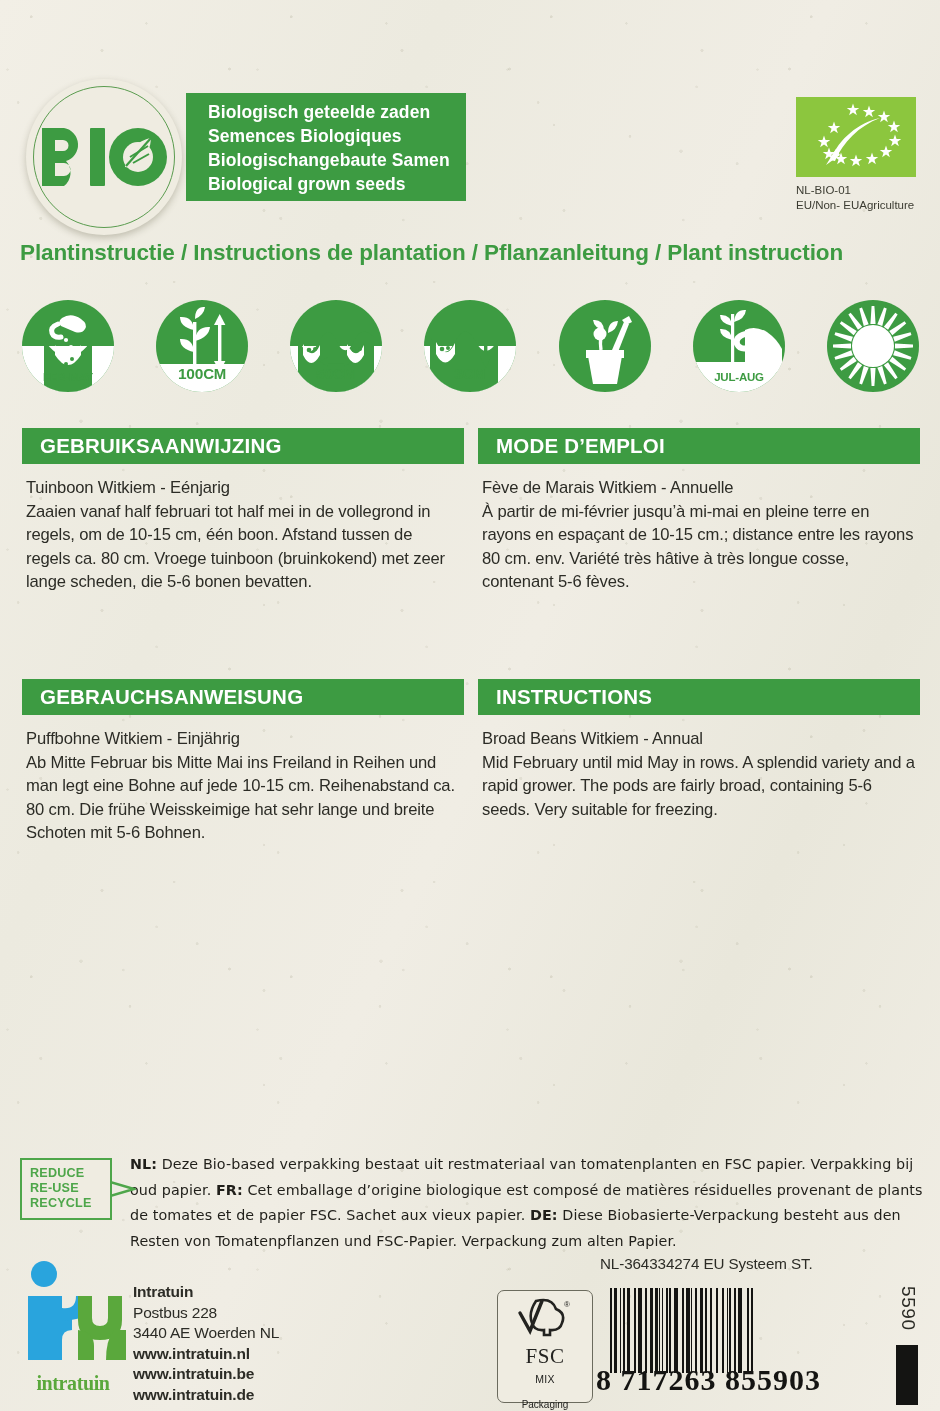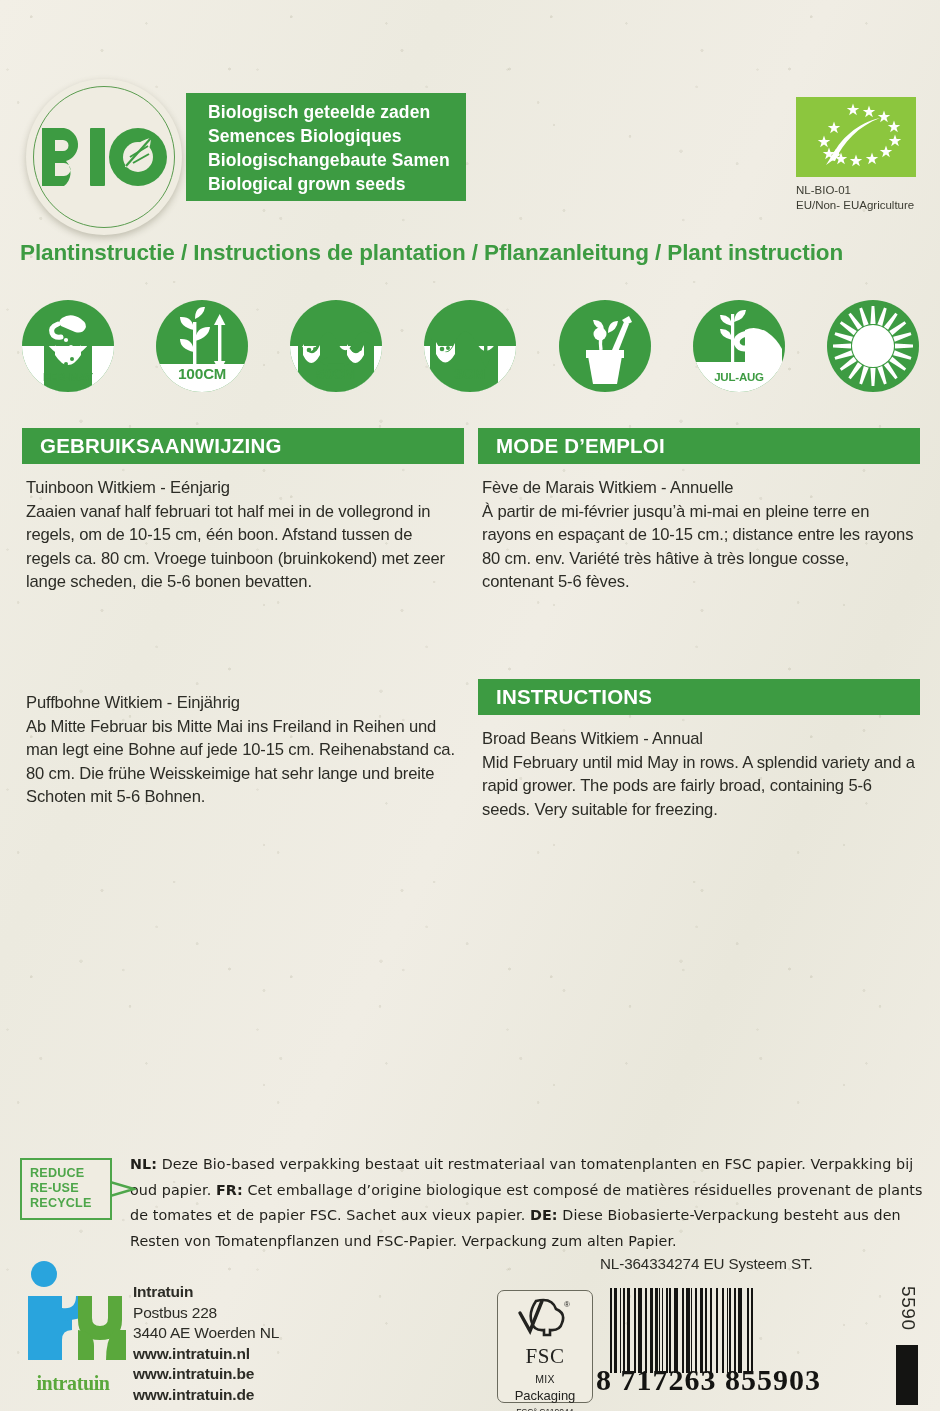--- a/index.html
+++ b/index.html
@@ -136,21 +136,21 @@
     font-size:15.2px; color:#2c2c26; letter-spacing:-.1px;
   }
 
   .fsc{
     position:absolute; left:497px; top:1290px; width:96px; height:113px;
     border:1px solid #6b6b5e; border-radius:7px; background:#efece1;
     text-align:center; color:#232320;
   }
   .fsc .fsc-word{ font-family:"Liberation Serif", serif; font-size:21px; letter-spacing:.5px; margin-top:1px; }
   .fsc .mix{ font-size:10.5px; margin-top:4px; letter-spacing:.3px; }
-  .fsc .pkg{ font-size:13px; margin-top:3px; }
+  .fsc .pkg{ font-size:10px; margin-top:14px; }
   .fsc .code{ font-size:8.6px; margin-top:4px; }
 
   .barcode{ position:absolute; left:610px; top:1288px; width:270px; height:85px; }
   .barcode .bars{ position:absolute; inset:0; display:flex; align-items:flex-start; }
   .barcode .bars i{ display:block; background:#141412; height:85px; }
   .barcode-digits{
     position:absolute; left:596px; top:1363px; width:300px;
     font-family:Liberation Serif, serif;
     font-size:30px; font-weight:bold; color:#141412; letter-spacing:1px;
     white-space:nowrap;
@@ -424,20 +424,21 @@
 
   <div class="block" style="left:478px; top:428px;">
     <div class="bar">MODE D’EMPLOI</div>
     <div class="body">
       <span class="sub">Fève de Marais Witkiem - Annuelle</span>
       <span>À partir de mi-février jusqu’à mi-mai en pleine terre en rayons en espaçant de 10-15 cm.; distance entre les rayons 80 cm. env. Variété très hâtive à très longue cosse, contenant 5-6 fèves.</span>
     </div>
   </div>
 
   <div class="block" style="left:22px; top:679px;">
+    <div class="bar">GEBRAUCHSANWEISUNG</div>
     <div class="body">
       <span class="sub">Puffbohne Witkiem - Einjährig</span>
       <span>Ab Mitte Februar bis Mitte Mai ins Freiland in Reihen und man legt eine Bohne auf jede 10-15 cm. Reihenabstand ca. 80 cm. Die frühe Weisskeimige hat sehr lange und breite Schoten mit 5-6 Bohnen.</span>
     </div>
   </div>
 
   <div class="block" style="left:478px; top:679px;">
     <div class="bar">INSTRUCTIONS</div>
     <div class="body">
       <span class="sub">Broad Beans Witkiem - Annual</span>

